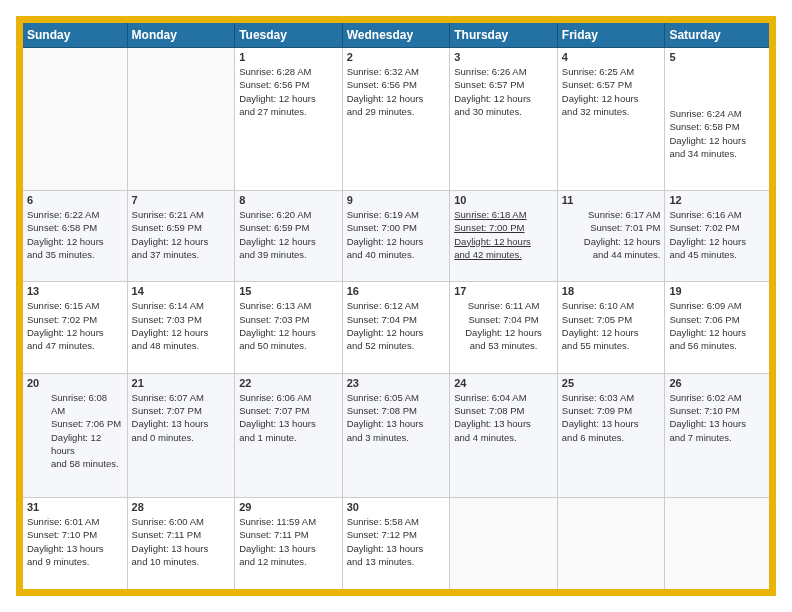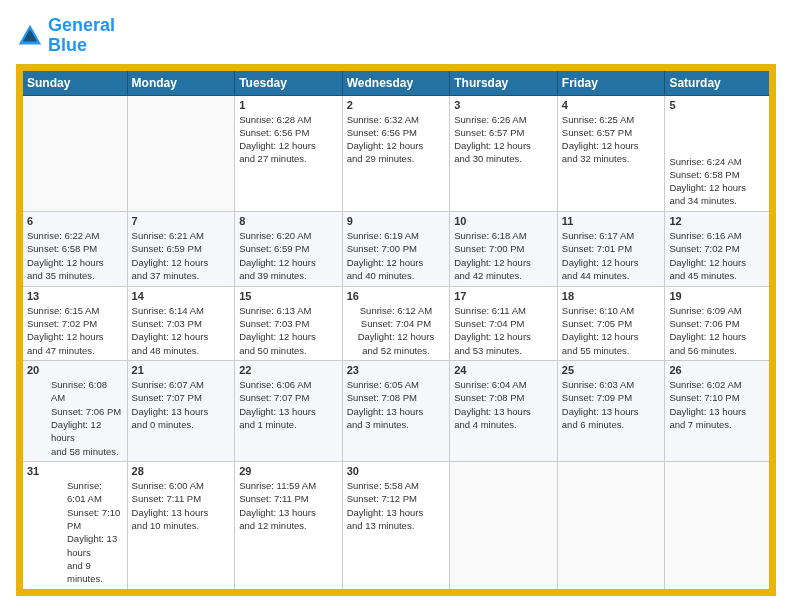--- a/index.html
+++ b/index.html
@@ -89,36 +89,20 @@
       background: #f5f7fa;
     }
     .empty {
       background: #f9f9f9;
     }
   </style>
 </head>
 <body>
 
 <div class="page">
-  <div class="header">
-    <div class="logo">
-      <svg class="logo-icon" viewBox="0 0 40 40">
-        <polygon points="20,4 36,32 4,32" fill="#2196F3"></polygon>
-        <polygon points="20,10 30,28 10,28" fill="#1a5276"></polygon>
-      </svg>
-      <div class="logo-text">
-        <div><span>General</span></div>
-        <div style="color:#2196F3">Blue</div>
-      </div>
-    </div>
-    <div class="title-block">
-      <div class="title-month"></div>
-      <div class="title-location"></div>
-    </div>
-  </div>
 
   <table class="calendar">
     <thead>
       <tr>
       <th>Sunday</th>
           <th>Monday</th>
           <th>Tuesday</th>
           <th>Wednesday</th>
           <th>Thursday</th>
           <th>Friday</th>
@@ -189,28 +173,28 @@
           </td>
           <td>
             <div class="day-num">9</div>
             <div class="day-info" style="white-space: pre-line;">Sunrise: 6:19 AM
 Sunset: 7:00 PM
 Daylight: 12 hours
 and 40 minutes.</div>
           </td>
           <td>
             <div class="day-num">10</div>
-            <div class="day-info" style="white-space: pre-line;">Sunrise: 6:18 AM
+            <div class="day-info" style="white-space: pre-line; text-decoration: underline;">Sunrise: 6:18 AM
 Sunset: 7:00 PM
 Daylight: 12 hours
 and 42 minutes.</div>
           </td>
           <td>
             <div class="day-num">11</div>
-            <div class="day-info" style="white-space: pre-line;">Sunrise: 6:17 AM
+            <div class="day-info" style="white-space: pre-line; text-align: right;">Sunrise: 6:17 AM
 Sunset: 7:01 PM
 Daylight: 12 hours
 and 44 minutes.</div>
           </td>
           <td>
             <div class="day-num">12</div>
             <div class="day-info" style="white-space: pre-line;">Sunrise: 6:16 AM
 Sunset: 7:02 PM
 Daylight: 12 hours
 and 45 minutes.</div>
@@ -233,28 +217,28 @@
           </td>
           <td>
             <div class="day-num">15</div>
             <div class="day-info" style="white-space: pre-line;">Sunrise: 6:13 AM
 Sunset: 7:03 PM
 Daylight: 12 hours
 and 50 minutes.</div>
           </td>
           <td>
             <div class="day-num">16</div>
-            <div class="day-info" style="white-space: pre-line; text-align: center;">Sunrise: 6:12 AM
+            <div class="day-info" style="white-space: pre-line;">Sunrise: 6:12 AM
 Sunset: 7:04 PM
 Daylight: 12 hours
 and 52 minutes.</div>
           </td>
           <td>
             <div class="day-num">17</div>
-            <div class="day-info" style="white-space: pre-line;">Sunrise: 6:11 AM
+            <div class="day-info" style="white-space: pre-line; text-align: center;">Sunrise: 6:11 AM
 Sunset: 7:04 PM
 Daylight: 12 hours
 and 53 minutes.</div>
           </td>
           <td>
             <div class="day-num">18</div>
             <div class="day-info" style="white-space: pre-line;">Sunrise: 6:10 AM
 Sunset: 7:05 PM
 Daylight: 12 hours
 and 55 minutes.</div>
@@ -314,21 +298,21 @@
             <div class="day-num">26</div>
             <div class="day-info" style="white-space: pre-line;">Sunrise: 6:02 AM
 Sunset: 7:10 PM
 Daylight: 13 hours
 and 7 minutes.</div>
           </td>
         </tr>
         <tr>
           <td>
             <div class="day-num">31</div>
-            <div class="day-info" style="white-space: pre-line; margin-left: 40px;">Sunrise: 6:01 AM
+            <div class="day-info" style="white-space: pre-line;">Sunrise: 6:01 AM
 Sunset: 7:10 PM
 Daylight: 13 hours
 and 9 minutes.</div>
           </td>
           <td>
             <div class="day-num">28</div>
             <div class="day-info" style="white-space: pre-line;">Sunrise: 6:00 AM
 Sunset: 7:11 PM
 Daylight: 13 hours
 and 10 minutes.</div>

